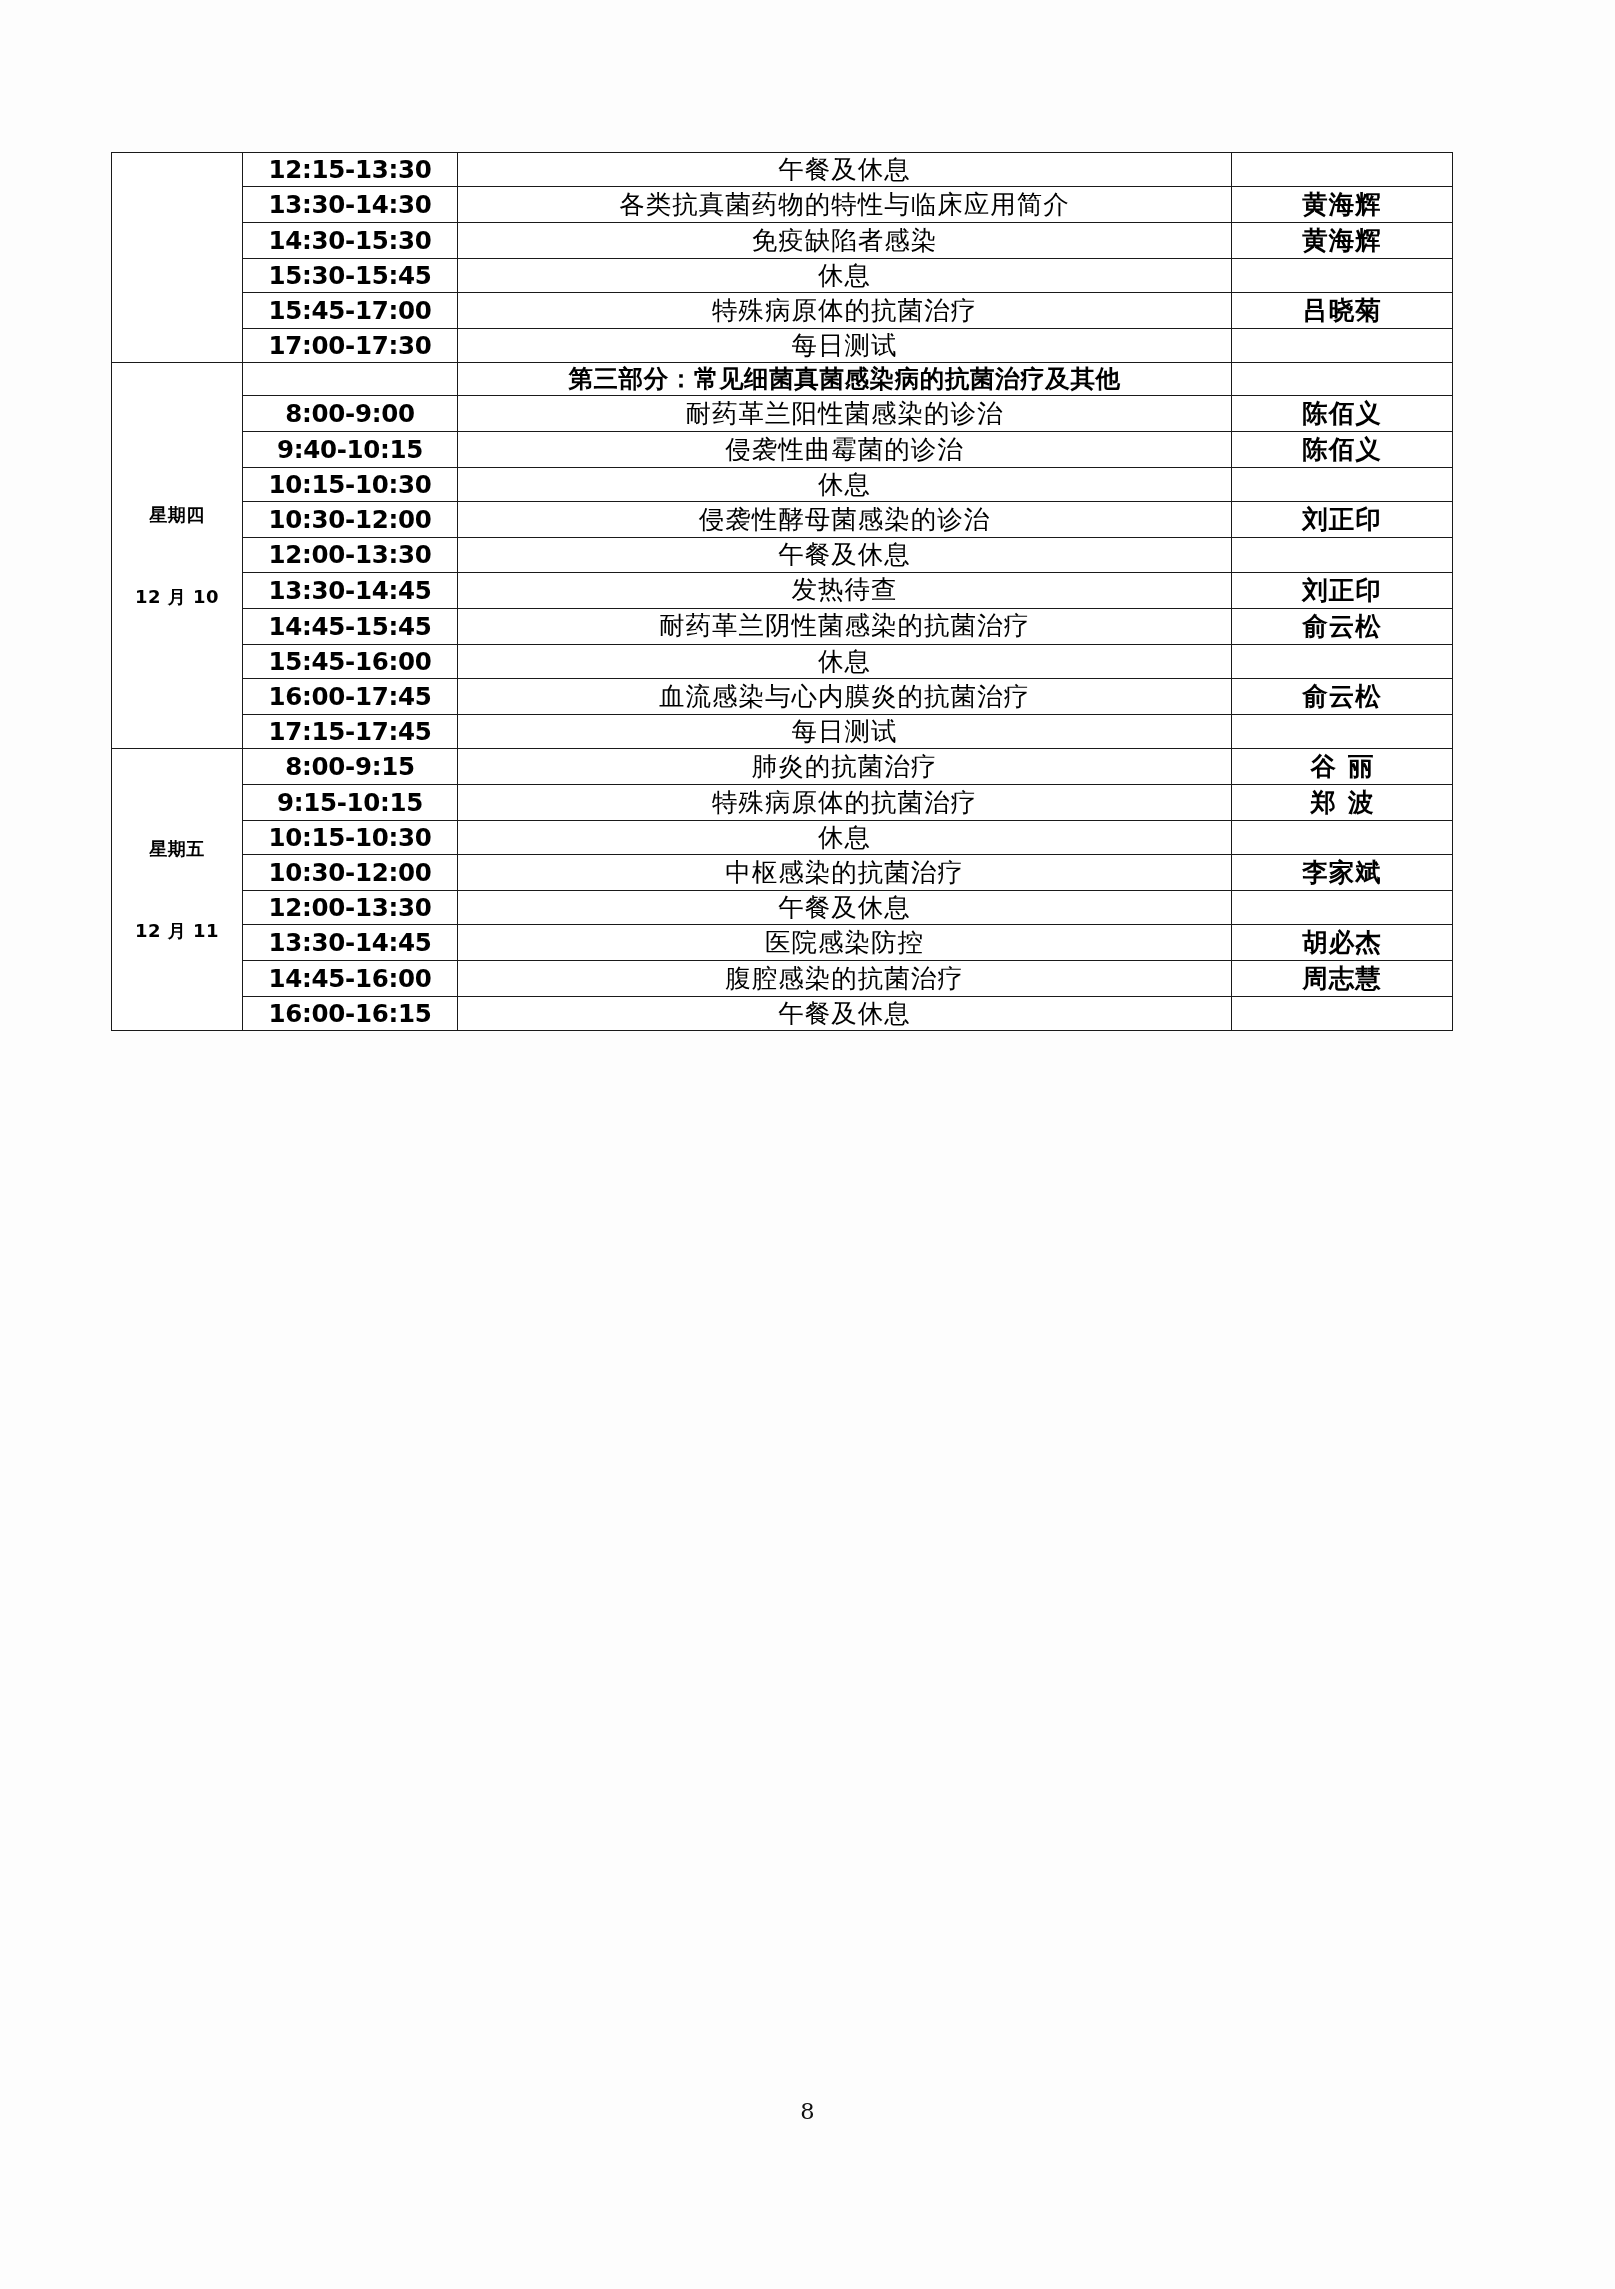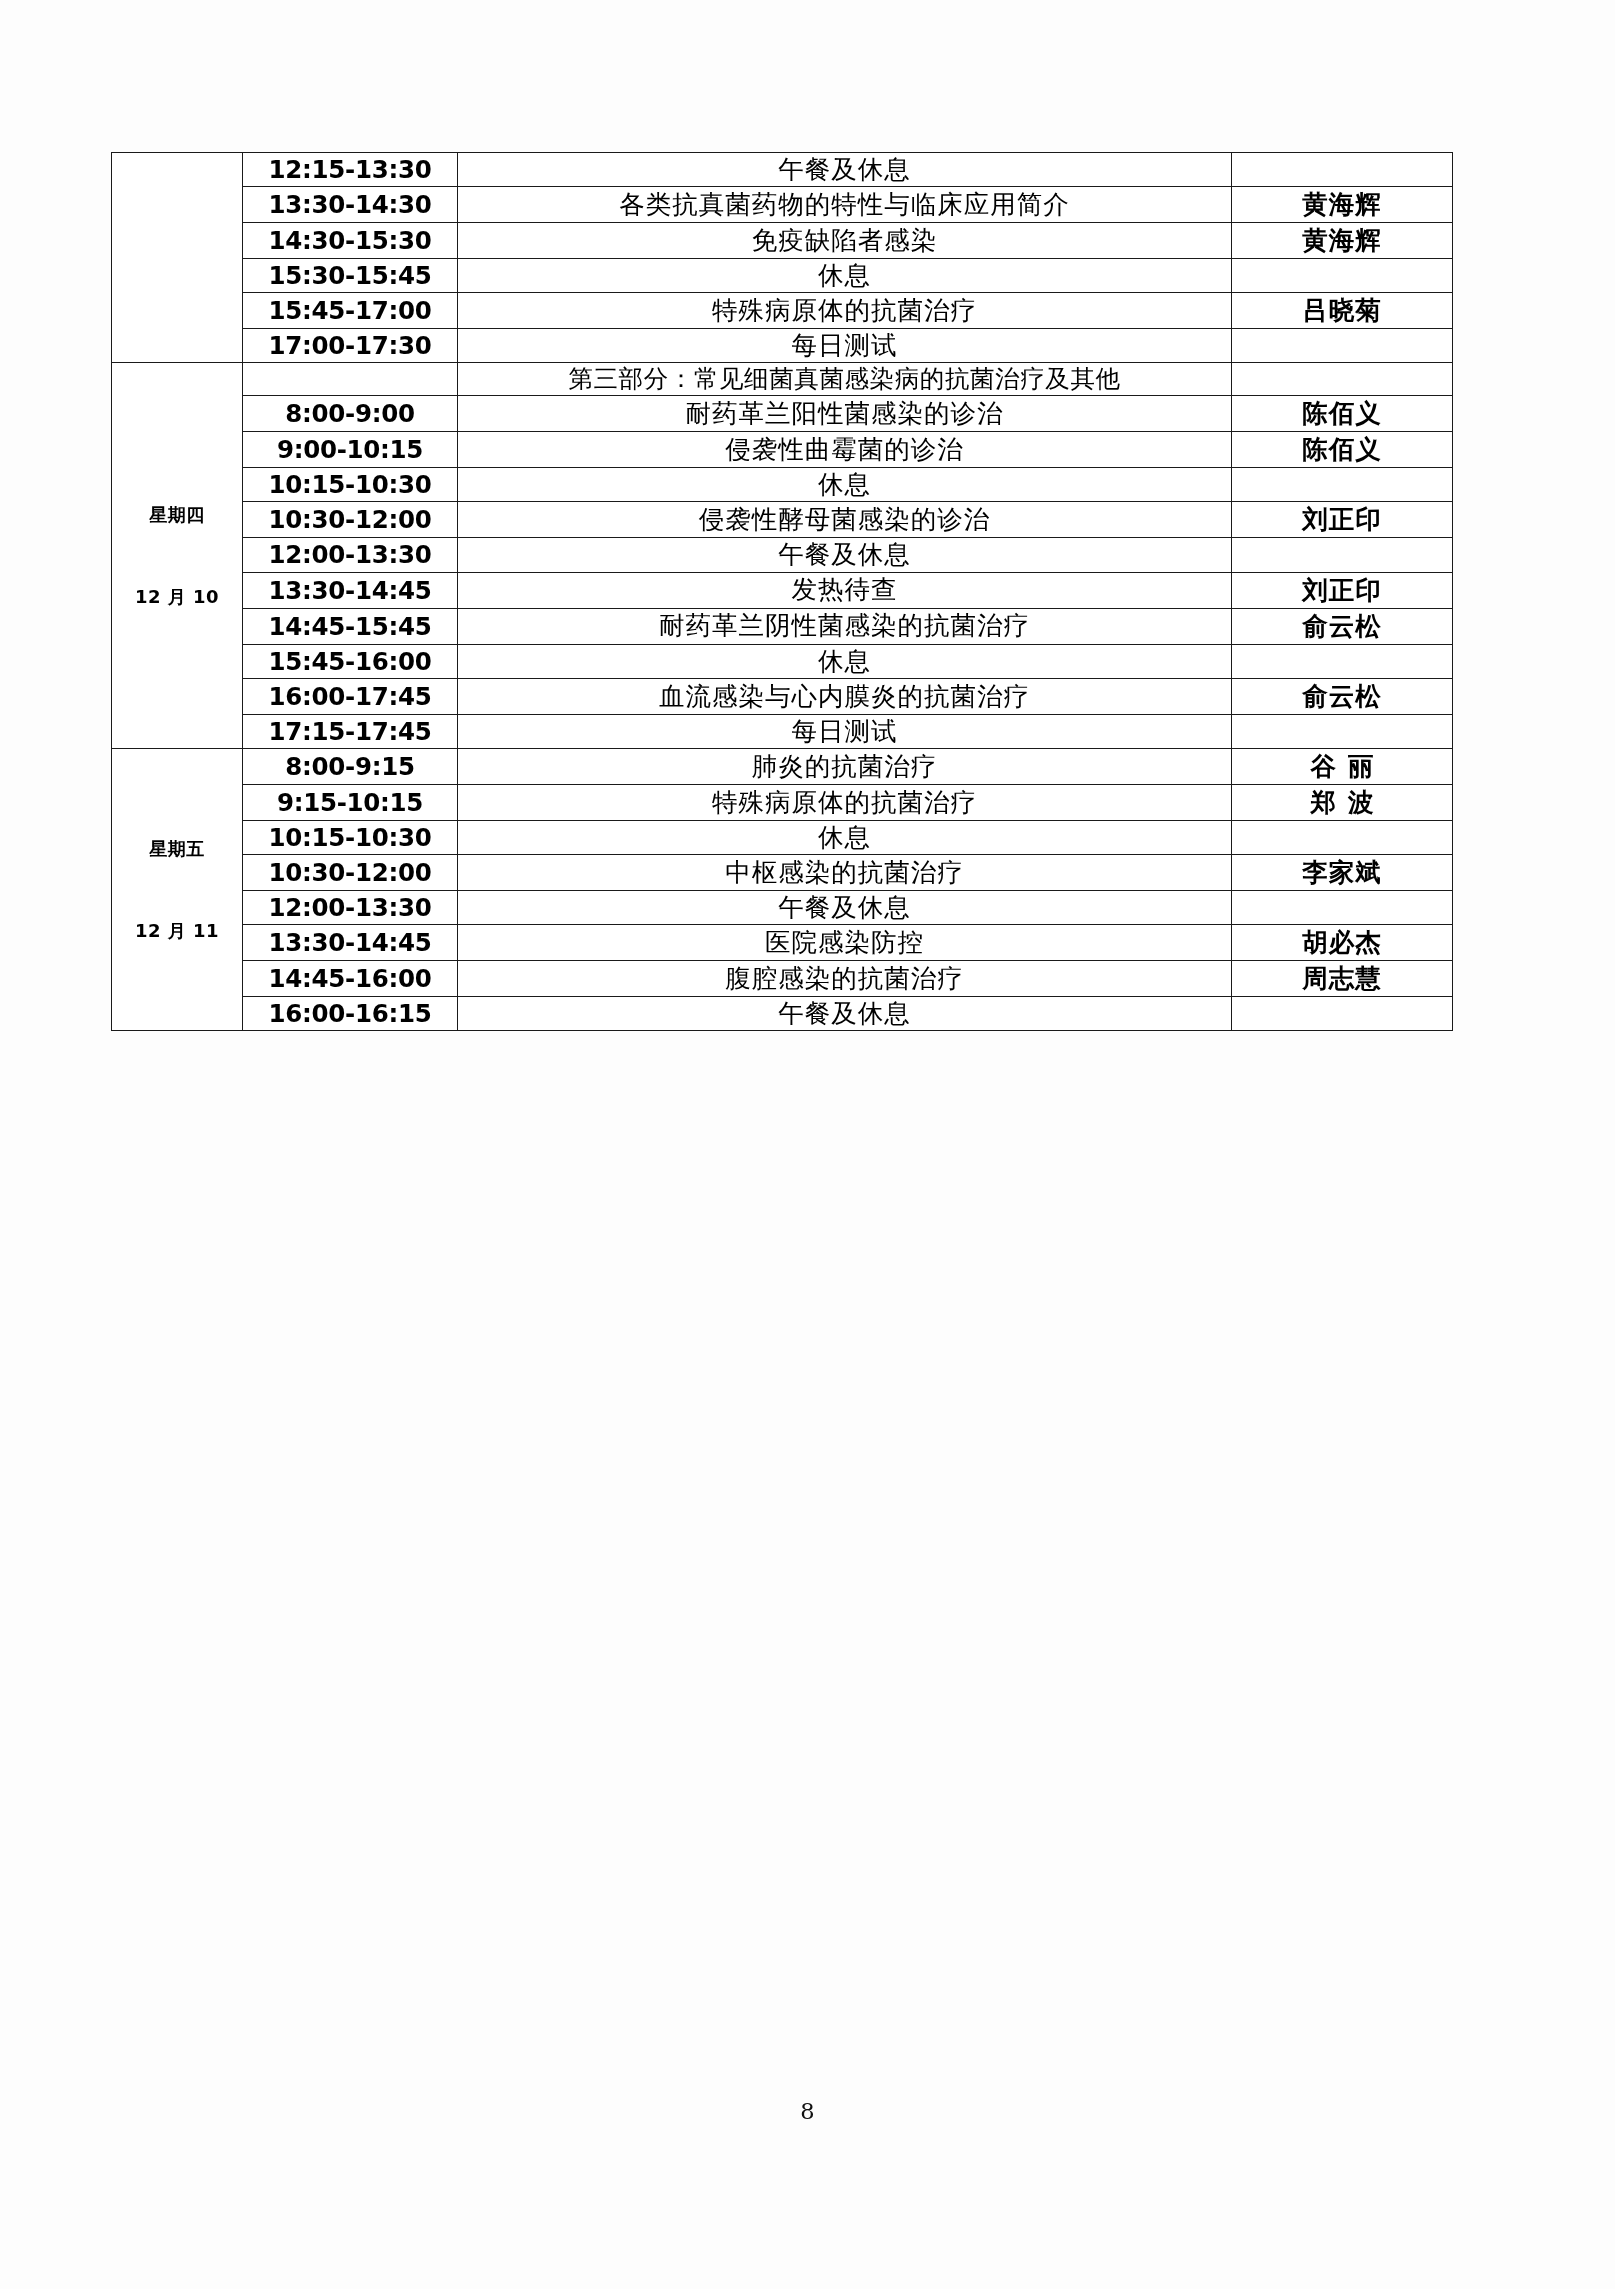--- a/index.html
+++ b/index.html
@@ -77,21 +77,21 @@
   .topiccell {
     text-align: center;
     font-size: 25.5px;
     font-weight: 400;
     padding: 16.7px 0 16.7px 21.6px;
     letter-spacing: 1px;
     line-height: 1.3;
   }
 
   .topiccell.section {
-    font-weight: 400;
+    font-weight: 700;
     font-size: 24.5px;
     letter-spacing: 0.6px;
   }
 
   .spkcell {
     text-align: center;
     font-size: 25.5px;
     font-weight: 700;
     padding: 16.7px 3.9px;
     letter-spacing: 1px;
@@ -166,21 +166,21 @@
             <td class="timecell"></td>
             <td class="topiccell section">第三部分：常见细菌真菌感染病的抗菌治疗及其他</td>
             <td class="spkcell"></td>
           </tr>
           <tr>
             <td class="timecell">8:00-9:00</td>
             <td class="topiccell">耐药革兰阳性菌感染的诊治</td>
             <td class="spkcell">陈佰义</td>
           </tr>
           <tr>
-            <td class="timecell">9:00-10:15</td>
+            <td class="timecell">9:40-10:15</td>
             <td class="topiccell">侵袭性曲霉菌的诊治</td>
             <td class="spkcell">陈佰义</td>
           </tr>
           <tr>
             <td class="timecell">10:15-10:30</td>
             <td class="topiccell">休息</td>
             <td class="spkcell"></td>
           </tr>
           <tr>
             <td class="timecell">10:30-12:00</td>

